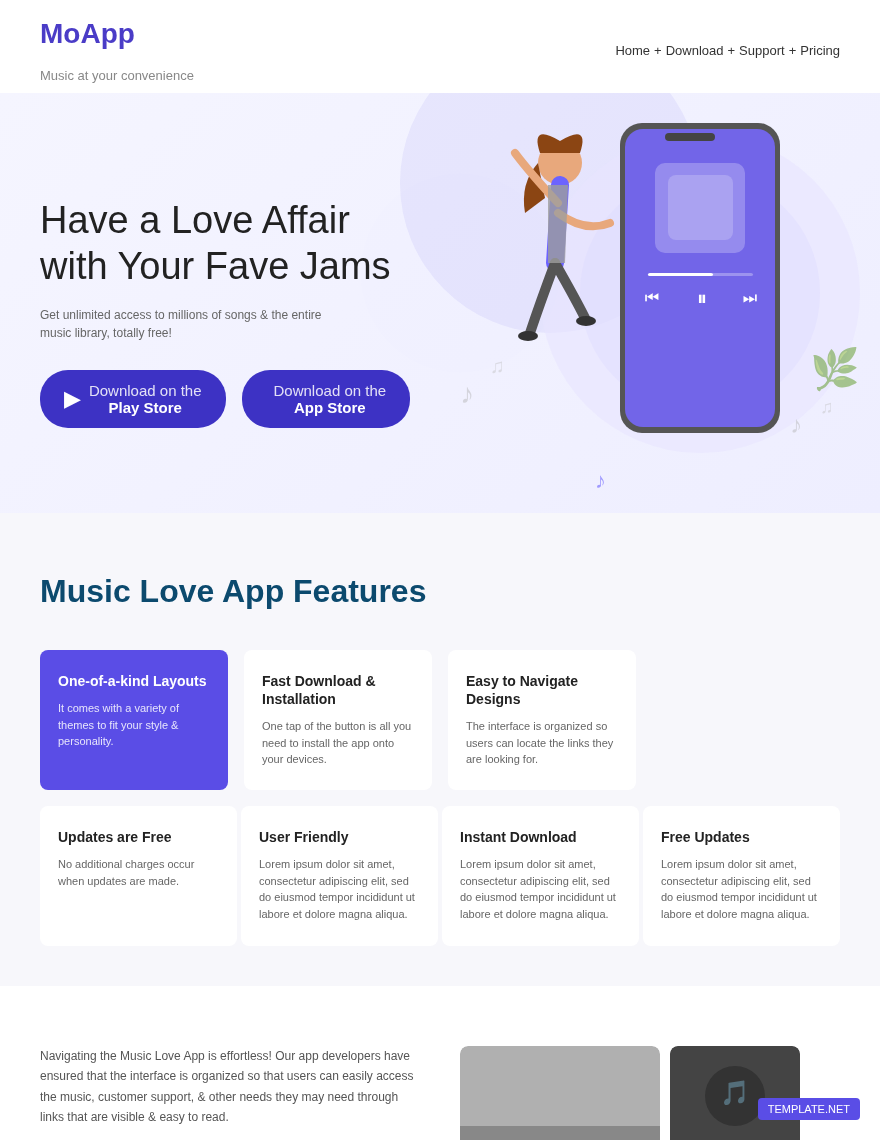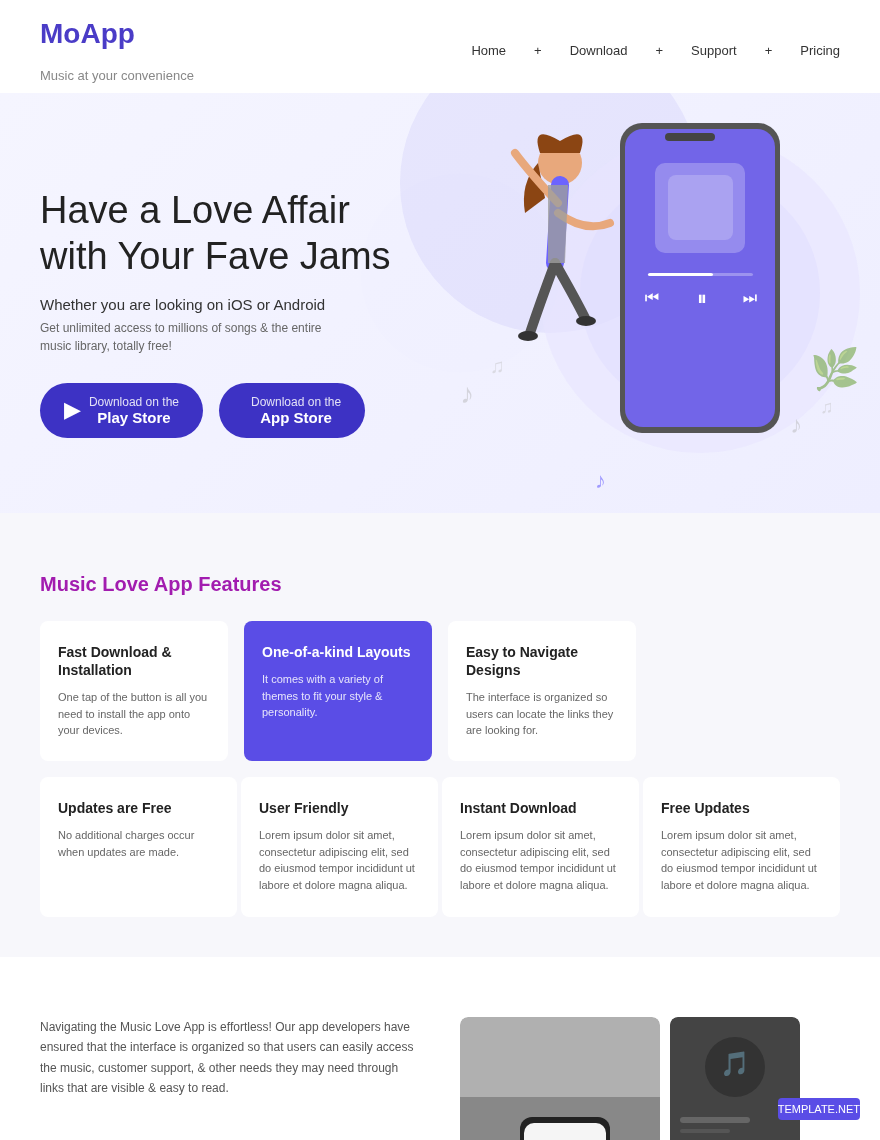--- a/index.html
+++ b/index.html
@@ -8,21 +8,21 @@
     
     nav {
       display: flex;
       justify-content: space-between;
       align-items: center;
       padding: 18px 40px 10px;
       background: #fff;
     }
     .logo-text { font-size: 28px; font-weight: bold; color: #4a3cc7; }
     .logo-sub { font-size: 13px; color: #888; margin-top: 18px; }
-    .nav-links { display: flex; gap: 28px; font-size: 13px; color: #333; }
+    .nav-links { display: flex; gap: 4px; font-size: 13px; color: #333; }
     .nav-links span { cursor: pointer; }
 
     
     .hero {
       background: linear-gradient(135deg, #f5f5ff 0%, #eeeeff 100%);
       min-height: 420px;
       display: flex;
       align-items: center;
       padding: 40px 40px 20px;
       position: relative;
@@ -38,21 +38,21 @@
       color: #fff;
       border: none;
       border-radius: 28px;
       padding: 12px 24px;
       cursor: pointer;
       display: flex;
       align-items: center;
       gap: 8px;
       font-size: 13px;
     }
-    .btn-store .store-label-top { font-size: 12px; opacity: 0.85; display: block; }
+    .btn-store .store-label-top { font-size: 15px; opacity: 0.85; display: block; }
     .btn-store .store-label-main { font-size: 15px; font-weight: bold; display: block; }
     .hero-right {
       position: absolute;
       right: 0;
       top: 0;
       bottom: 0;
       width: 500px;
       display: flex;
       align-items: center;
       justify-content: center;
@@ -64,24 +64,24 @@
       border-radius: 50%;
       background: rgba(90,77,230,0.08);
     }
 
     
     .features-section {
       background: #f7f7fb;
       padding: 60px 40px 40px;
     }
     .section-title {
-      font-size: 20px;
+      font-size: 32px;
       font-weight: bold;
-      color: #a21caf;
-      margin-bottom: 25px;
+      color: #0c4a6e;
+      margin-bottom: 40px;
     }
     .features-grid {
       display: grid;
       grid-template-columns: repeat(4, 1fr);
       gap: 16px;
       margin-bottom: 16px;
     }
     .feature-card {
       background: #fff;
       border-radius: 8px;
@@ -131,21 +131,21 @@
     }
 
     
     .template-badge {
       position: fixed;
       bottom: 20px;
       right: 20px;
       background: #5a4de6;
       color: #fff;
       font-size: 11px;
-      padding: 5px 0;
+      padding: 5px 10px;
       border-radius: 4px;
       z-index: 1000;
     }
 
     
     .hero-illustration {
       position: absolute;
       right: 20px;
       top: 10px;
       width: 460px;
@@ -174,21 +174,20 @@
 <section class="hero">
 
   <div class="deco-circle" style="width:300px;height:300px;top:-60px;right:180px;"></div>
   <div class="deco-circle" style="width:200px;height:200px;top:80px;right:320px;opacity:0.05;"></div>
 
   <div class="hero-left">
     <h1 class="hero-title">
       <span>Have a Love Affair</span><br>
       <span>with Your Fave Jams</span>
     </h1>
-    <div class="hero-subtitle">Whether you are looking on iOS or Android</div>
     <div class="hero-desc">Get unlimited access to millions of songs &amp; the entire<br>music library, totally free!</div>
     <div class="hero-buttons">
       <button class="btn-store">
         <span style="font-size:22px;">▶</span>
         <span>
           <span class="store-label-top">Download on the</span>
           <span class="store-label-main">Play Store</span>
         </span>
       </button>
       <button class="btn-store">
@@ -251,28 +250,28 @@
       <text x="195" y="385" font-size="22" fill="#6c63ff" opacity="0.6">♪</text>
     </svg>
   </div>
 </section>
 
 <section class="features-section">
   <h2 class="section-title">Music Love App Features</h2>
 
   <div class="features-grid">
 
-    <div class="feature-card">
-      <div class="feature-card-title">Fast Download &amp; Installation</div>
-      <div class="feature-card-desc">One tap of the button is all you need to install the app onto your devices.</div>
-    </div>
-
     <div class="feature-card highlight">
       <div class="feature-card-title">One-of-a-kind Layouts</div>
       <div class="feature-card-desc">It comes with a variety of themes to fit your style &amp; personality.</div>
+    </div>
+
+    <div class="feature-card">
+      <div class="feature-card-title">Fast Download &amp; Installation</div>
+      <div class="feature-card-desc">One tap of the button is all you need to install the app onto your devices.</div>
     </div>
 
     <div class="feature-card">
       <div class="feature-card-title">Easy to Navigate Designs</div>
       <div class="feature-card-desc">The interface is organized so users can locate the links they are looking for.</div>
     </div>
 
 
   </div>
 

